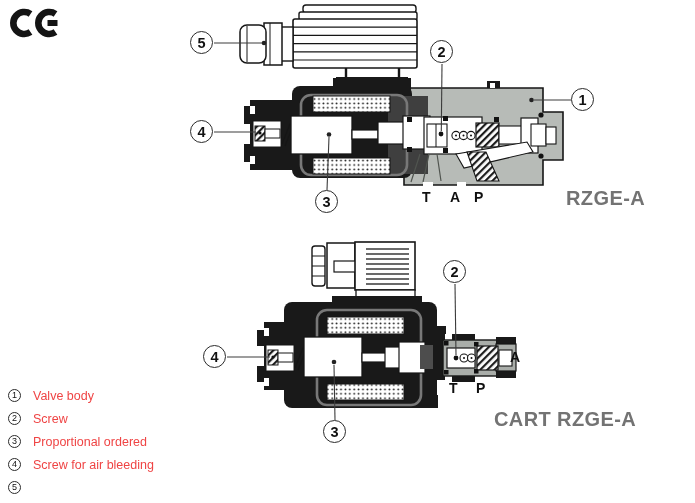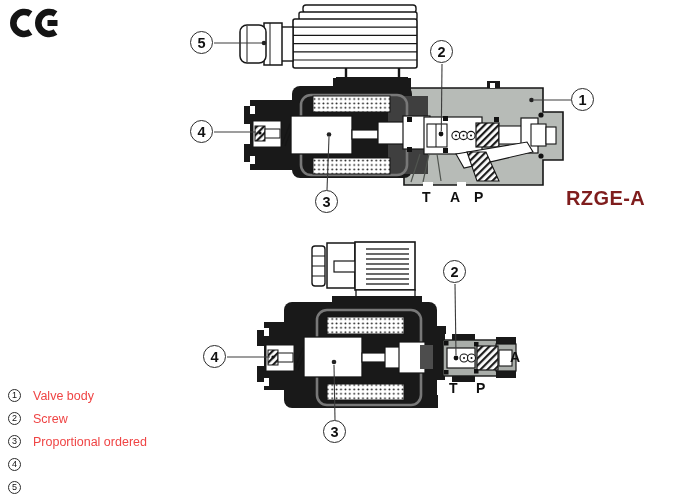--- a/index.html
+++ b/index.html
@@ -4,21 +4,21 @@
 <style>
   html,body{margin:0;padding:0;background:#fff;}
   .stage{position:relative;width:695px;height:503px;background:#fff;overflow:hidden;
          font-family:"Liberation Sans", sans-serif;color:#161616;}
   .art{position:absolute;left:0;top:0;}
   .callout{position:absolute;width:23px;height:23px;box-sizing:border-box;
            border:1.5px solid #2b2b2b;border-radius:50%;background:#fff;
            display:flex;align-items:center;justify-content:center;
            font-size:14.5px;font-weight:700;color:#111;z-index:3;}
   .port{position:absolute;font-size:14px;font-weight:700;color:#0f0f0f;z-index:3;letter-spacing:0;}
-  .dtitle{position:absolute;font-size:20px;font-weight:700;color:#7f1d1d;letter-spacing:.4px;z-index:3;white-space:nowrap;}
+  .dtitle{position:absolute;font-size:20px;font-weight:700;color:#737373;letter-spacing:.4px;z-index:3;white-space:nowrap;}
   .legend{position:absolute;left:8px;top:384px;z-index:3;}
   .lrow{display:flex;align-items:center;height:23px;}
   .lnum{width:13px;height:13px;box-sizing:border-box;border:1px solid #2b2b2b;border-radius:50%;
         display:flex;align-items:center;justify-content:center;
         font-size:9px;line-height:1;color:#111;margin-right:12px;flex:none;background:#fff;}
   .llabel{font-size:12.5px;color:#ef4444;white-space:nowrap;}
 </style>
 </head>
 <body>
 
@@ -214,35 +214,37 @@
 
   <div class="port" style="left:422px;top:189px;">T</div>
   <div class="port" style="left:450px;top:189px;">A</div>
   <div class="port" style="left:474px;top:189px;">P</div>
 
   <div class="port" style="left:449px;top:380px;">T</div>
   <div class="port" style="left:476px;top:380px;">P</div>
   <div class="port" style="left:510px;top:349px;">A</div>
 
   <div class="dtitle" style="left:566px;top:187px;">RZGE-A</div>
+  <div class="dtitle" style="left:494px;top:408px;">CART RZGE-A</div>
 
   <div class="legend">
     <div class="lrow">
       <span class="lnum">1</span>
       <span class="llabel">Valve body</span>
     </div>
     <div class="lrow">
       <span class="lnum">2</span>
       <span class="llabel">Screw</span>
     </div>
     <div class="lrow">
       <span class="lnum">3</span>
       <span class="llabel">Proportional ordered</span>
     </div>
     <div class="lrow">
       <span class="lnum">4</span>
+      <span class="llabel">Screw for air bleeding</span>
     </div>
     <div class="lrow">
       <span class="lnum">5</span>
     </div>
   </div>
 
 </div>
 
 </body></html>

